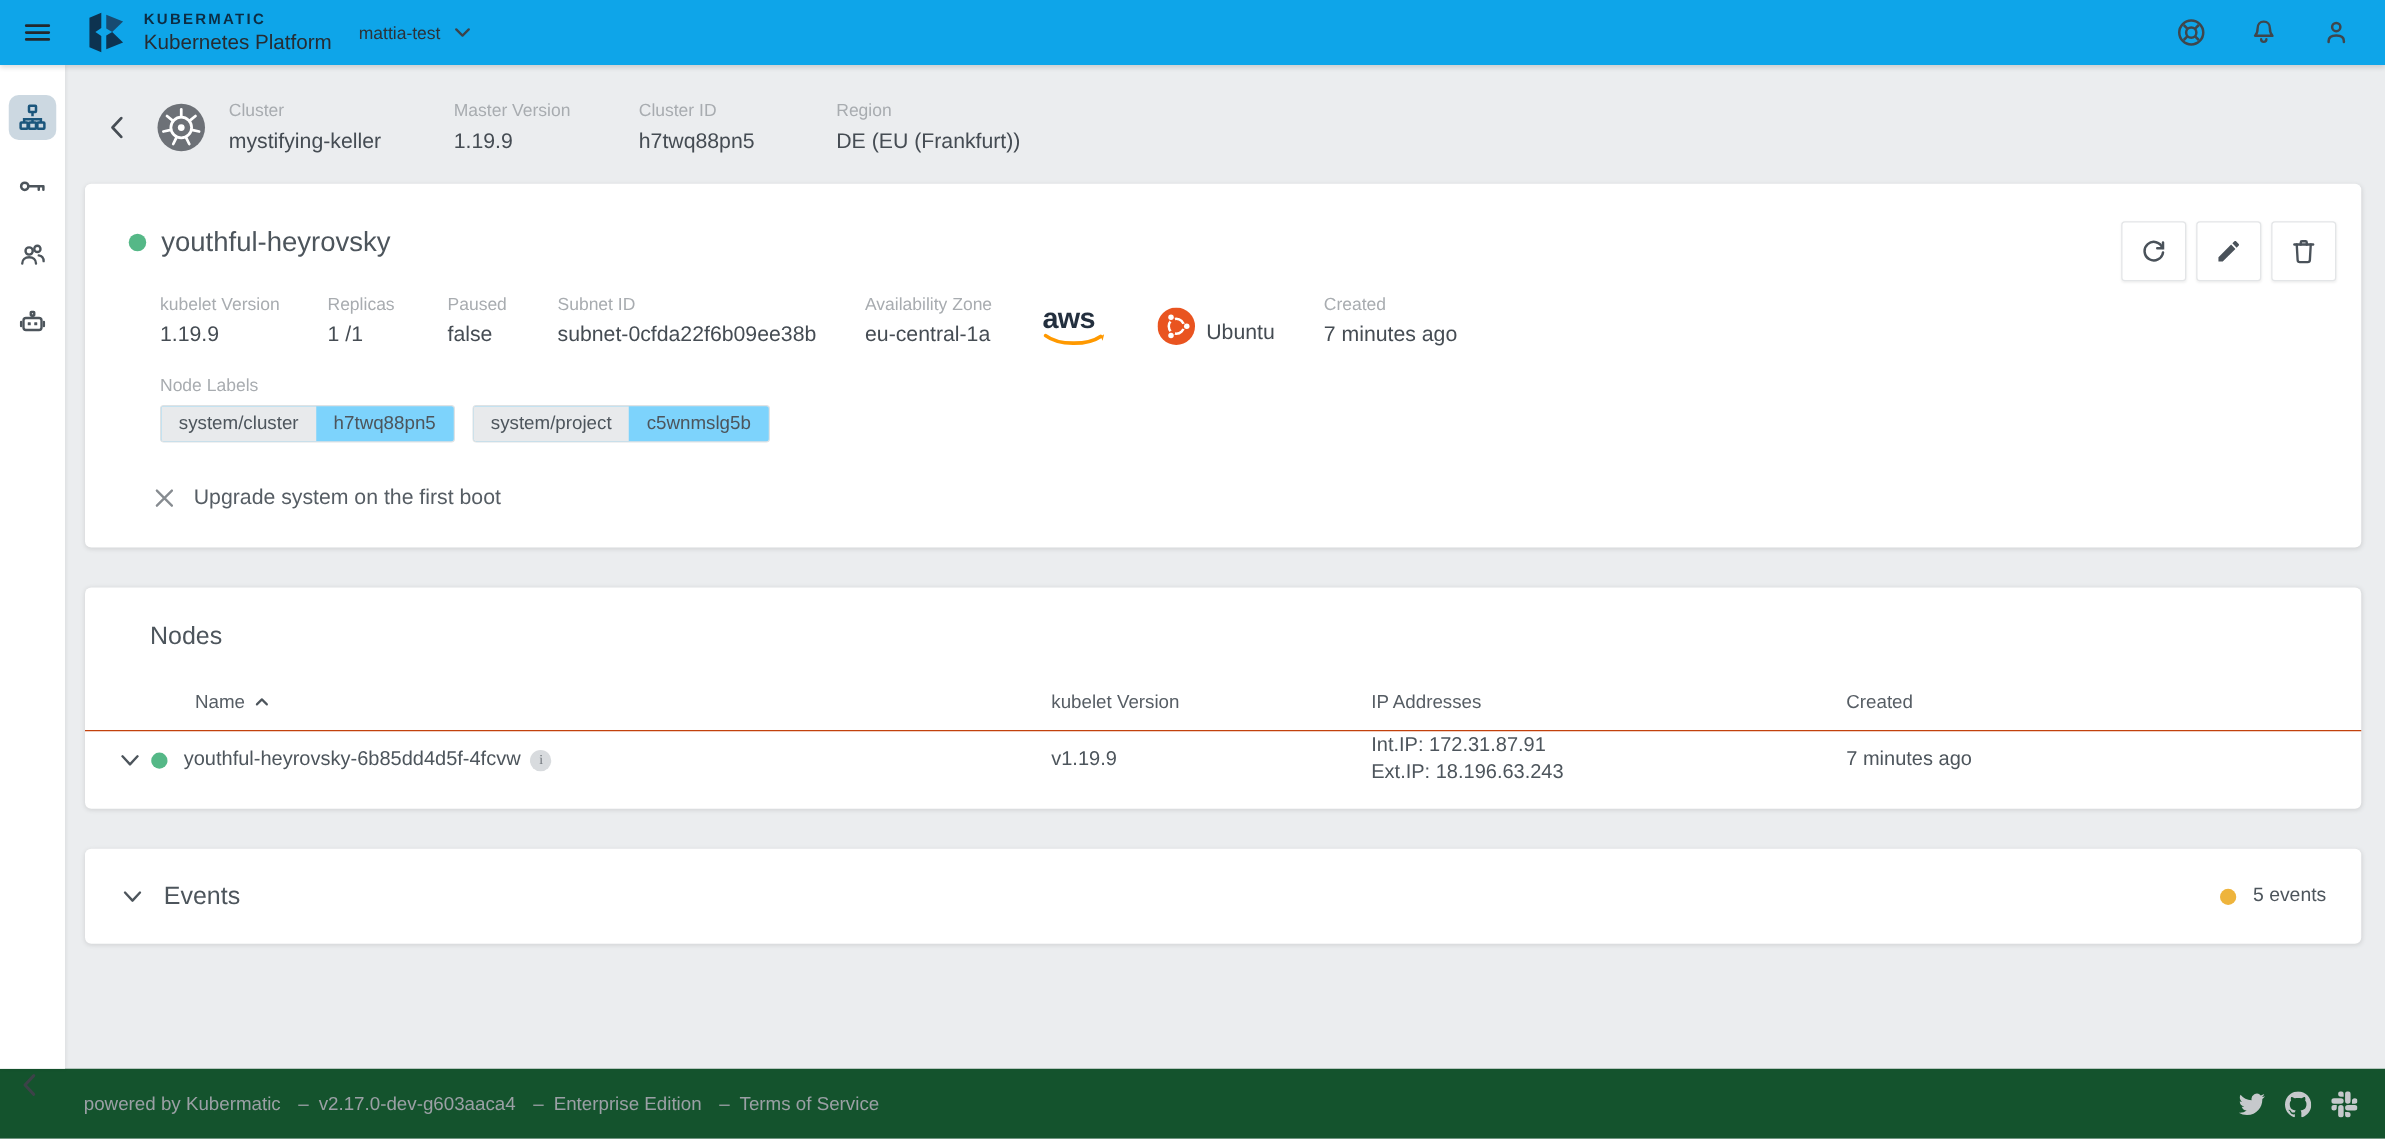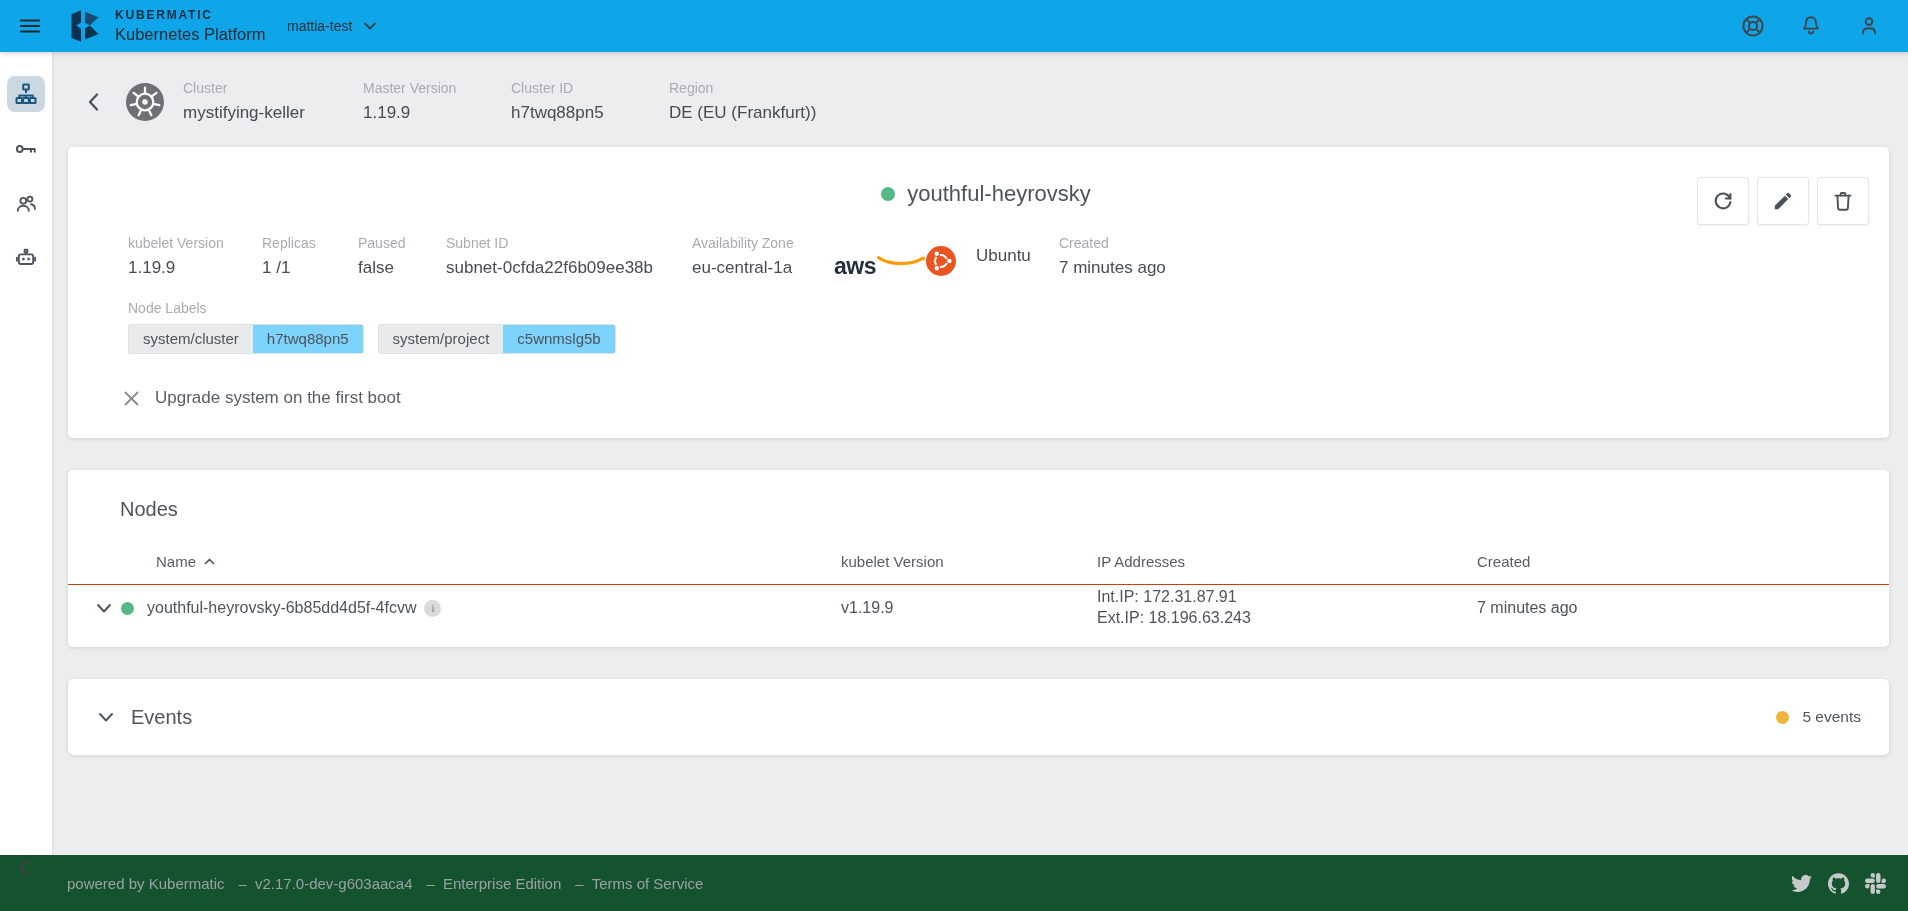--- a/index.html
+++ b/index.html
@@ -48,34 +48,34 @@
   .cb-field.f2 { width:140px; }
   .field-label { font-size:14px; color:#a8acb0; margin-bottom:7px; }
   .field-value { font-size:17px; color:#454c53; }
 
   
   .card {
     background:#fff; border-radius:5px;
     box-shadow:0 1px 4px rgba(0,0,0,.12);
   }
   .card1 { padding:34px 20px 30px 60px; position:relative; }
-  .title-row { display:flex; align-items:center; margin-left:-25px;justify-content:center; }
+  .title-row { display:flex; align-items:center; margin-left:-25px; }
   .status-dot { width:14px; height:14px; border-radius:50%; background:#55b887; margin-right:12px; }
   .md-title { font-size:22px; color:#4d555c; }
   .actions { position:absolute; top:30px; right:20px; display:flex; gap:8px; }
   .action-btn {
     width:52px; height:48px; background:#fff; border:1px solid #e3e5e7; border-radius:3px;
     display:flex; align-items:center; justify-content:center; box-shadow:0 1px 2px rgba(0,0,0,.06);
   }
   .details-row { display:flex; margin-top:28px; align-items:flex-end; }
   .d-field.f0 { width:134px; } .d-field.f1 { width:96px; } .d-field.f2 { width:88px; }
   .d-field.f3 { width:246px; } .d-field.f4 { width:142px; }
-  .aws-block { width:92px; display:flex; flex-direction:row; align-items:flex-start; padding-bottom:0; }
+  .aws-block { width:92px; display:flex; flex-direction:column; align-items:flex-start; padding-bottom:0; }
   .aws-text { font-size:23px; font-weight:bold; color:#232f3e; line-height:1; letter-spacing:-.5px; }
-  .os-block { width:133px; display:flex; align-items:flex-start; gap:20px; font-size:17px; color:#454c53; padding-bottom:2px; }
+  .os-block { width:133px; display:flex; align-items:flex-end; gap:9px; font-size:17px; color:#454c53; padding-bottom:2px; }
   .labels-block { margin-top:22px; }
   .chips { display:flex; gap:14px; margin-top:8px; }
   .chip { display:flex; height:30px; line-height:28px; font-size:15px; border:1px solid #dfe2e4; border-radius:3px; overflow:hidden; background:#7dd3fc; color:#4d555c; }
   .chip-key { background:#e8eaec; padding:0 14px; }
   .chip-val { padding:0 14px; }
   .upgrade-row { margin-top:34px; display:flex; align-items:center; gap:15px; font-size:17px; color:#565d64; margin-left:-5px; }
 
   
   .card2 { margin-top:32px; padding-top:28px; }
   .section-heading { font-size:20px; color:#4d555c; padding-left:52px; }

